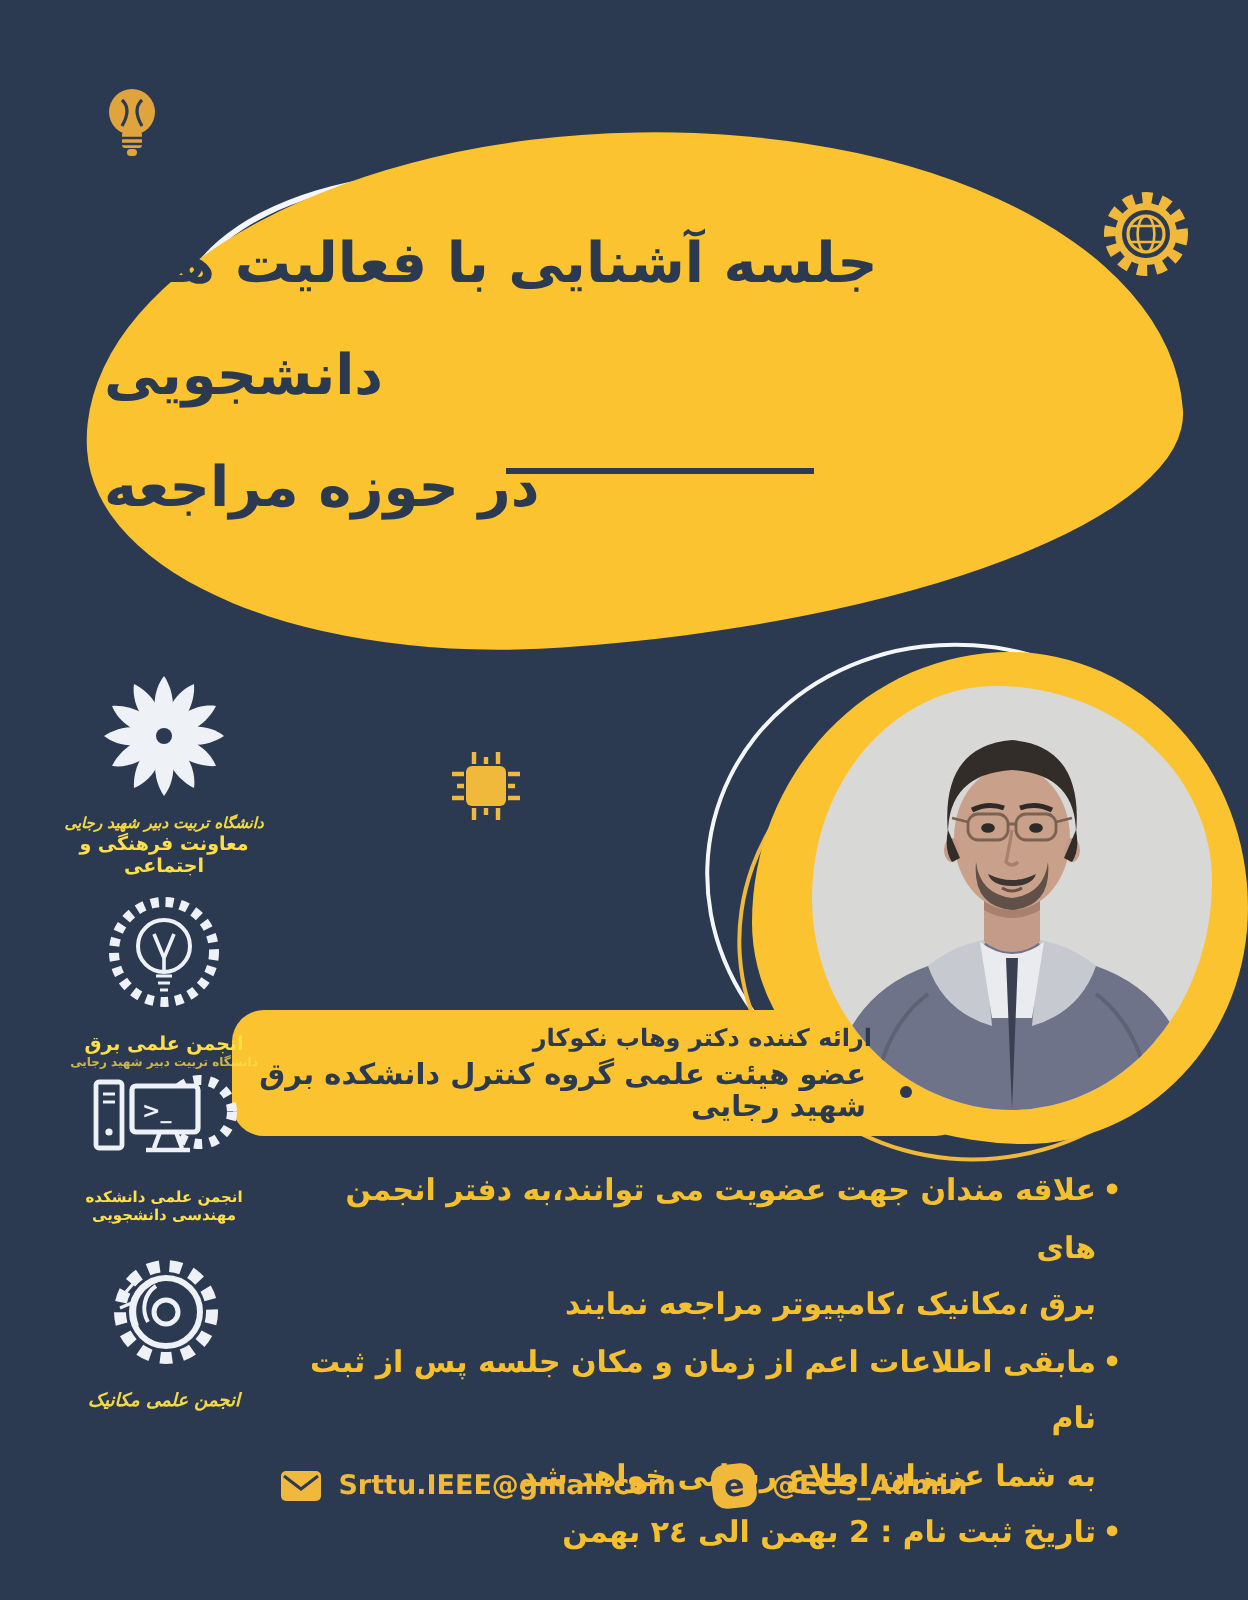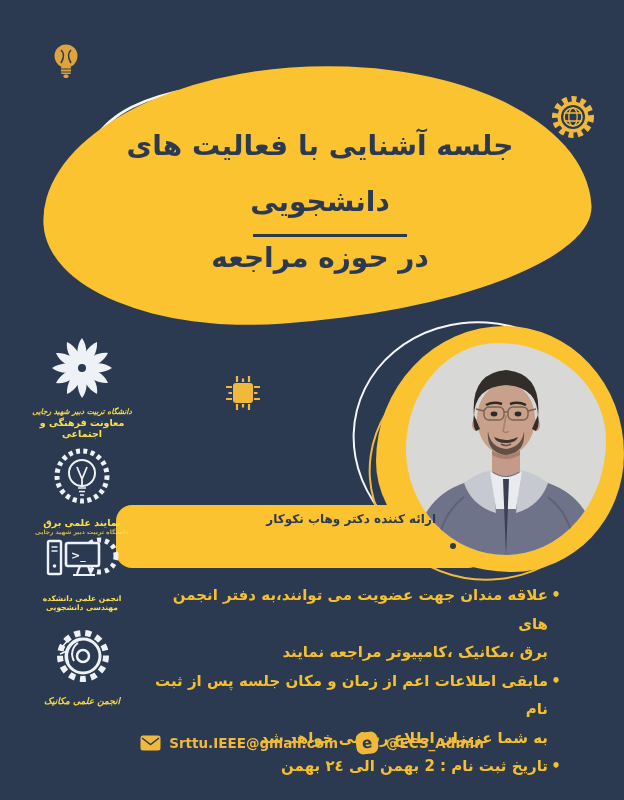--- a/index.html
+++ b/index.html
@@ -11,21 +11,21 @@
     border:3px solid #f4f6f8;border-radius:50%;transform:rotate(11deg);z-index:1;}
   .title-blob{position:absolute;left:42px;top:66px;width:548px;height:255px;background:#fcc330;
     border-radius:47% 53% 58% 42% / 55% 62% 38% 45%;transform:rotate(-4deg);z-index:2;}
 
   .photo-white-ellipse{position:absolute;left:352px;top:322px;width:262px;height:240px;
     border:2.5px solid #f4f6f8;border-radius:50%;transform:rotate(14deg);z-index:1;}
   .photo-yellow-ellipse{position:absolute;left:368px;top:352px;width:246px;height:228px;
     border:2px solid #f0b93c;border-radius:50%;transform:rotate(-16deg);z-index:1;}
 
   
-  .title{position:absolute;left:52px;top:118px;width:536px;z-index:3;text-align:center;direction:rtl;
+  .title{position:absolute;left:52px;top:104px;width:536px;z-index:3;text-align:left;direction:rtl;
     color:#2b3a50;font-weight:700;font-size:28px;line-height:56px;}
   .title-underline{position:absolute;left:253px;top:234px;width:154px;height:2.5px;background:#2b3a50;z-index:3;}
 
   
   .bulb{position:absolute;left:50px;top:42px;z-index:3;}
   .gearglobe{position:absolute;left:550px;top:94px;z-index:3;}
   .chip{position:absolute;left:224px;top:374px;z-index:3;}
 
   
   .logo{position:absolute;z-index:3;width:120px;left:22px;text-align:center;color:#fde047;}
@@ -141,21 +141,21 @@
     <div class="cap cap2">معاونت فرهنگی و اجتماعی</div>
   </div>
 
   <div class="logo l2">
     <svg width="64" height="66" viewBox="0 0 64 66">
       <circle cx="32" cy="30" r="25" fill="none" stroke="#eef1f5" stroke-width="5" stroke-dasharray="4 3.4"></circle>
       <circle cx="32" cy="27" r="13" fill="none" stroke="#eef1f5" stroke-width="2"></circle>
       <path d="M27 21 L32 33 L37 21 M32 33 V39" fill="none" stroke="#eef1f5" stroke-width="1.8"></path>
       <path d="M28 42 h8 M29 45.5 h6 M30 49 h4" stroke="#eef1f5" stroke-width="1.6"></path>
     </svg>
-    <div class="cap cap2">نمایند علمی برق</div>
+    <div class="cap cap2">انجمن علمی برق</div>
     <div class="cap tiny">دانشگاه تربیت دبیر شهید رجایی</div>
   </div>
 
   <div class="logo l3">
     <svg width="84" height="54" viewBox="0 0 84 54">
       <circle cx="60" cy="20" r="16" fill="none" stroke="#eef1f5" stroke-width="5" stroke-dasharray="4 4"></circle>
       <circle cx="60" cy="20" r="12" fill="#2b3a50"></circle>
       <rect x="8" y="5" width="13" height="33" rx="1.5" fill="#2b3a50" stroke="#eef1f5" stroke-width="2.4"></rect>
       <path d="M11.5 11 h6 M11.5 15 h6" stroke="#eef1f5" stroke-width="1.6"></path>
       <circle cx="14.5" cy="30" r="1.8" fill="#eef1f5"></circle>
@@ -215,20 +215,21 @@
 
         <path d="M88 94 q12 6 24 0 q-2 6 -12 6 q-10 0 -12 -6 Z" fill="#3c3531"></path>
         <path d="M82 88 q2 16 18 18 q16 -2 18 -18 q2 22 -18 24 q-20 -2 -18 -24 Z" fill="#4c433d" opacity=".85"></path>
         <path d="M95 101 q5 3 10 0" stroke="#6b4f43" stroke-width="1.5" fill="none"></path>
       </svg>
     </div>
   </div>
 
   <div class="pill-text">
     <div class="p1">ارائه کننده دکتر وهاب نکوکار</div>
+    <div class="p2">عضو هیئت علمی گروه کنترل دانشکده برق شهید رجایی</div>
     <div class="pill-dot"></div>
   </div>
 
   <div class="bullets">
     <div class="brow">
       <span class="bdot">•</span>
       <span class="btext">علاقه مندان جهت عضویت می توانند،به دفتر انجمن های</span>
     </div>
     <div class="brow">
       <span class="bdot hide">•</span>

